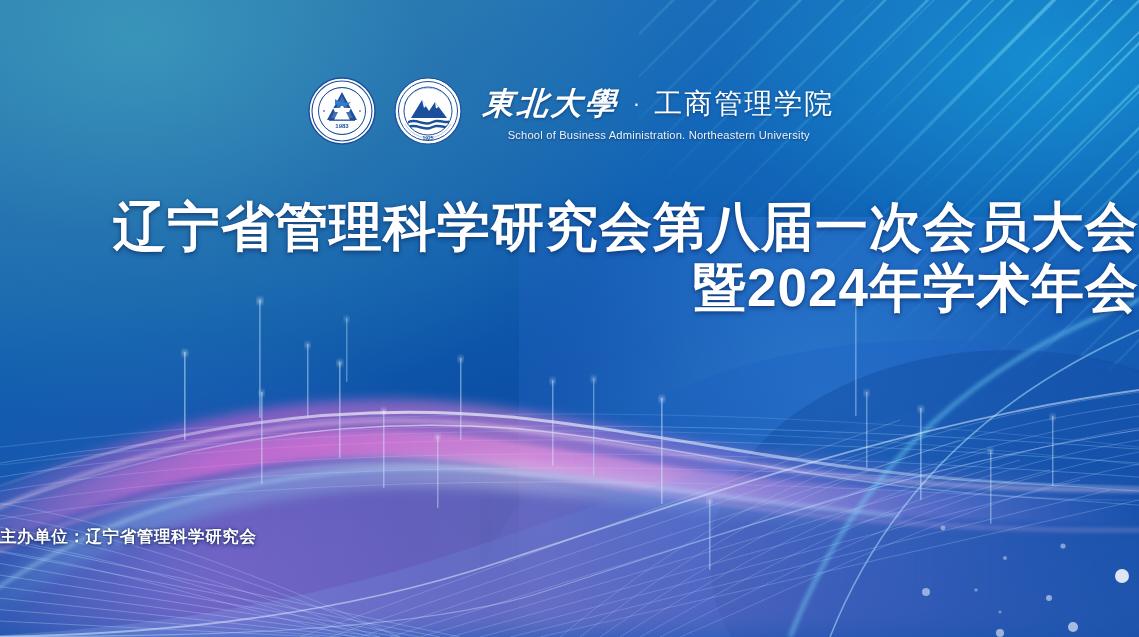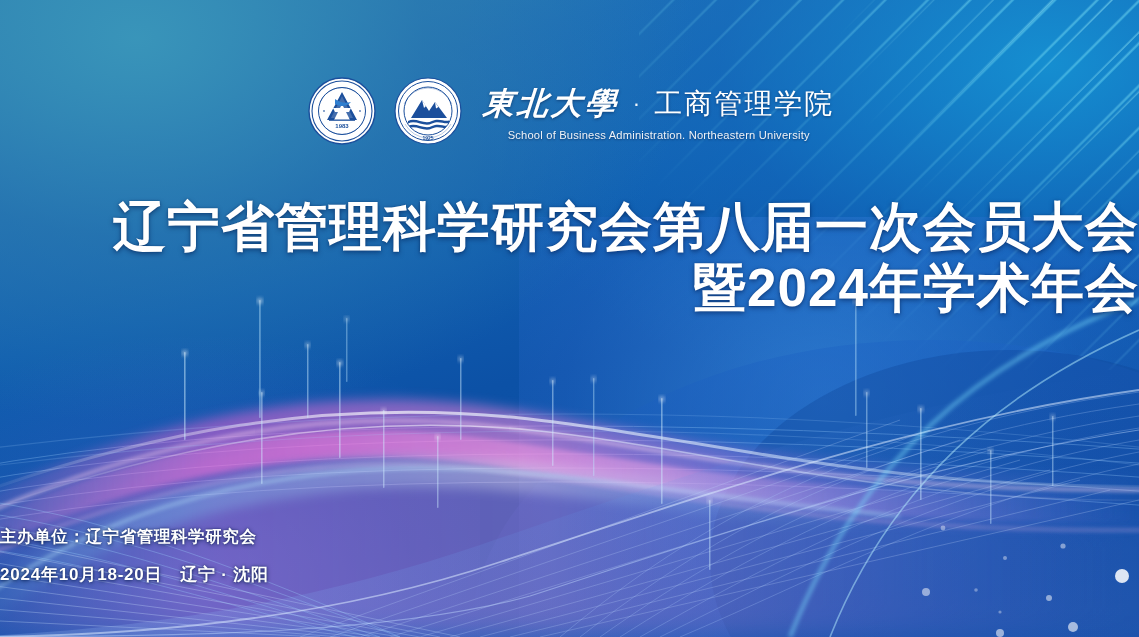--- a/index.html
+++ b/index.html
@@ -476,17 +476,16 @@
       </div>
     </div>
 
     <div class="title-wrap">
       <div class="title-line">辽宁省管理科学研究会第八届一次会员大会</div>
       <div class="title-line title-line-2">暨2024年学术年会</div>
     </div>
 
     <div class="footer-block">
       <div class="org-line">主办单位：辽宁省管理科学研究会</div>
-      <div class="date-line">2024年10月18-20日　辽宁 · 沈阳</div>
     </div>
 
   </div>
 </div>
 
 </body></html>

